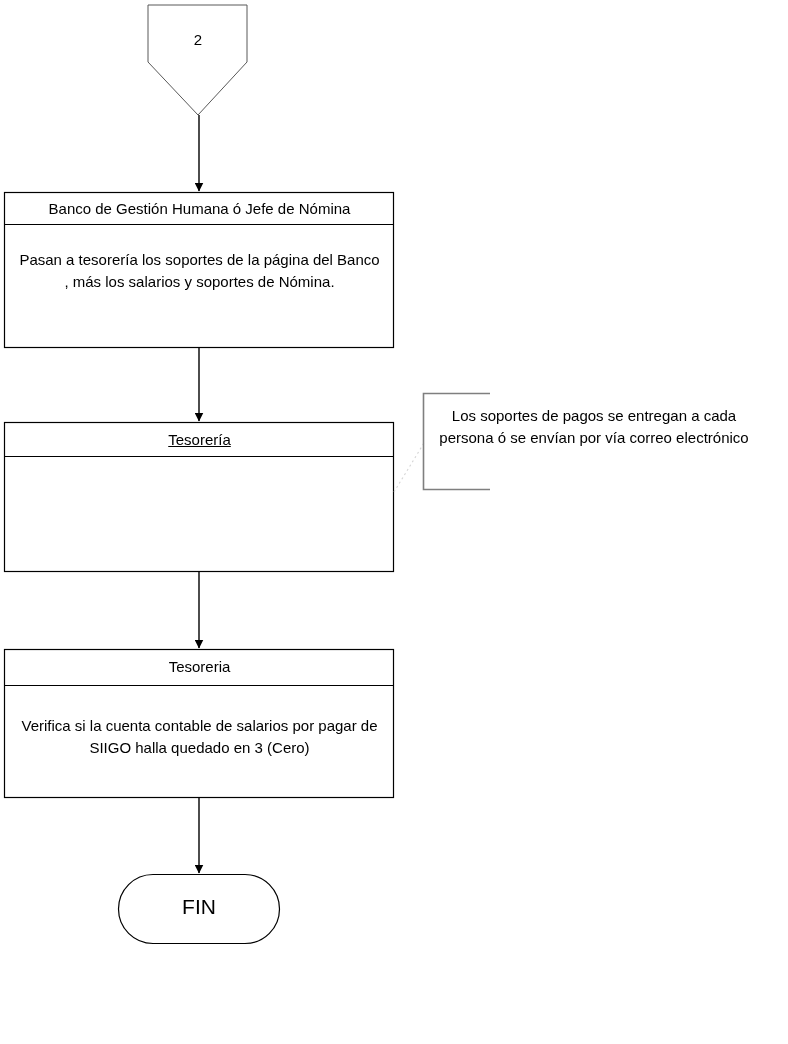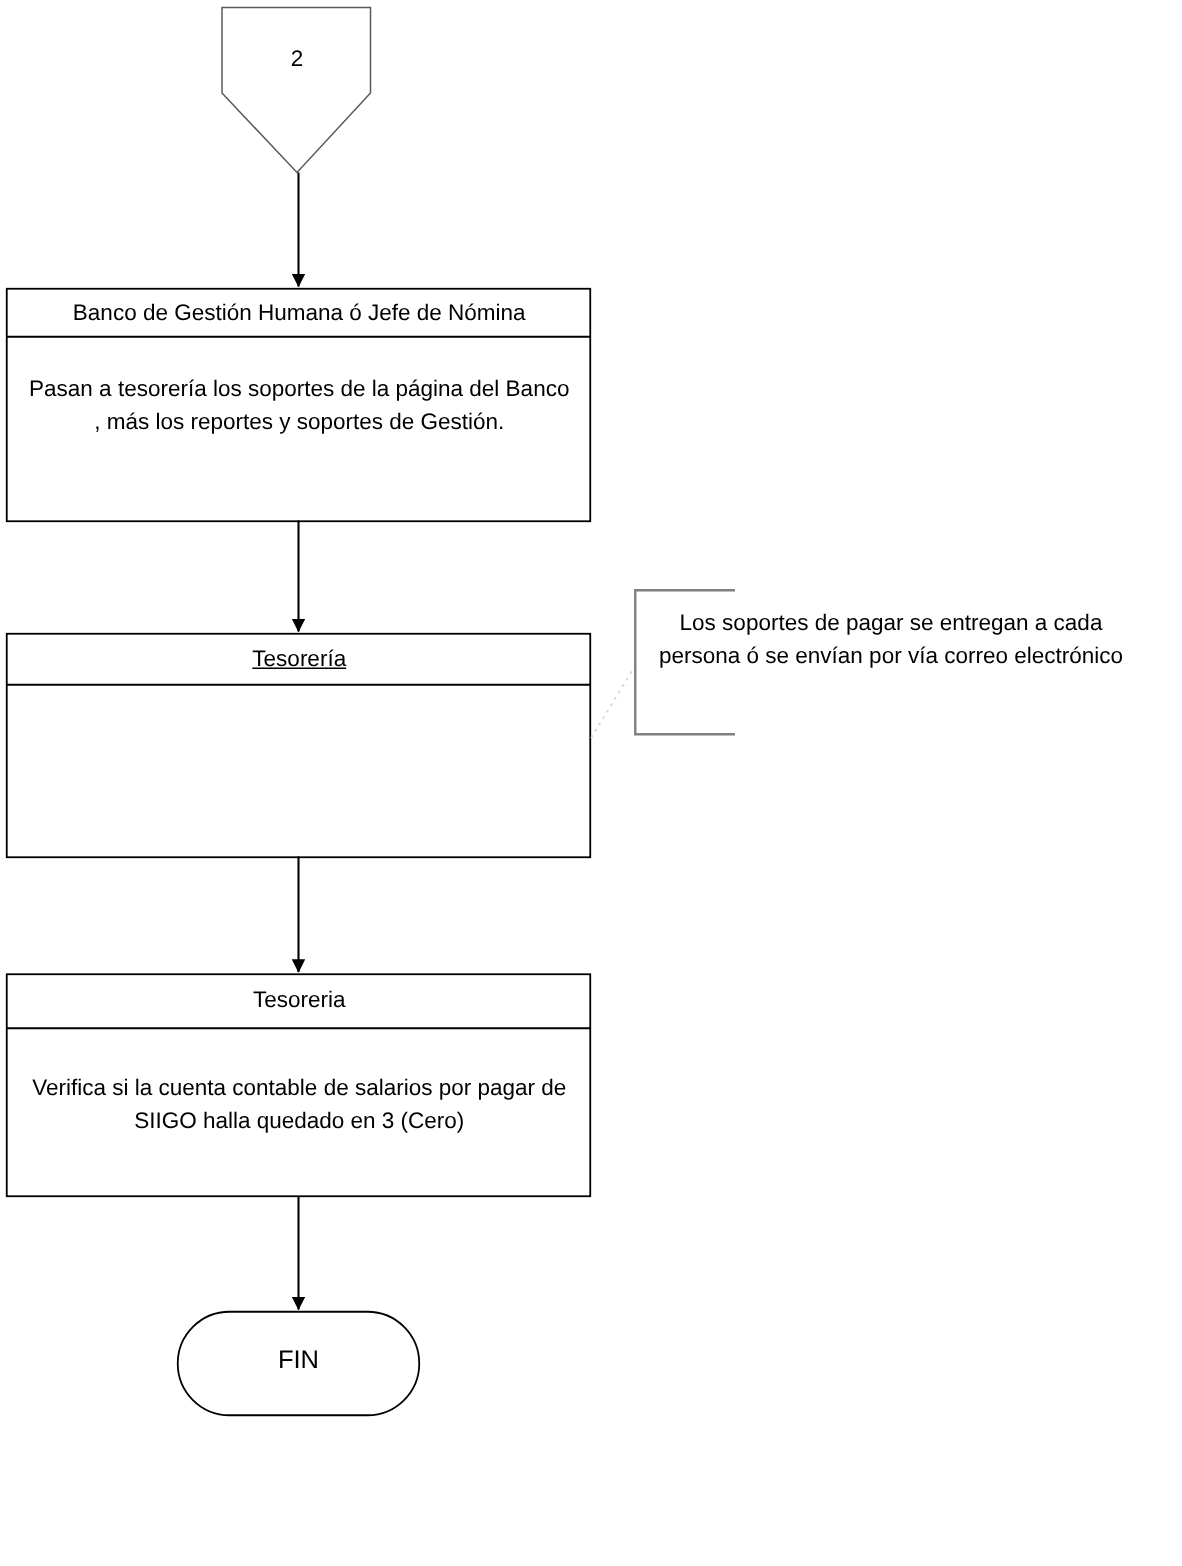--- a/index.html
+++ b/index.html
@@ -49,21 +49,21 @@
 
   .box3-head { left: 5px; top: 656px; width: 389px; }
   .box3-body { left: 14px; top: 715px; width: 371px; }
 
   .note-text { left: 425px; top: 405px; width: 338px; }
 
   .fin-text {
     left: 118px;
     top: 898px;
     width: 162px;
-    font-size: 17px;
+    font-size: 21px;
     line-height: 18px;
   }
 </style>
 </head>
 <body>
 
 <div id="canvas">
 
   <svg class="svg-layer" viewBox="0 0 788 1044">
     <defs>
@@ -94,24 +94,24 @@
     <line x1="4.5" y1="685.5" x2="393.5" y2="685.5" stroke="#000000" stroke-width="1.2"></line>
 
     <line x1="199" y1="798" x2="199" y2="873" stroke="#000000" stroke-width="1.4" marker-end="url(#arrowhead)"></line>
 
     <rect x="118.5" y="874.5" width="161" height="69" rx="34.5" ry="34.5" fill="#ffffff" stroke="#000000" stroke-width="1.2"></rect>
   </svg>
 
   <div class="txt connector-num">2</div>
 
   <div class="txt box1-head">Banco de Gestión Humana ó Jefe de Nómina</div>
-  <div class="txt box1-body">Pasan a tesorería los soportes de la página del Banco , más los reportes  y soportes de Gestión.</div>
+  <div class="txt box1-body">Pasan a tesorería los soportes de la página del Banco , más los salarios  y soportes de Nómina.</div>
 
   <div class="txt box2-head">Tesorería</div>
 
   <div class="txt box3-head">Tesoreria</div>
   <div class="txt box3-body">Verifica si la cuenta contable de salarios por pagar de SIIGO halla quedado en 3 (Cero)</div>
 
-  <div class="txt note-text">Los soportes de pagar se entregan a cada persona ó se envían por vía correo electrónico</div>
+  <div class="txt note-text">Los soportes de pagos se entregan a cada persona ó se envían por vía correo electrónico</div>
 
   <div class="txt fin-text">FIN</div>
 
 </div>
 
 </body></html>

